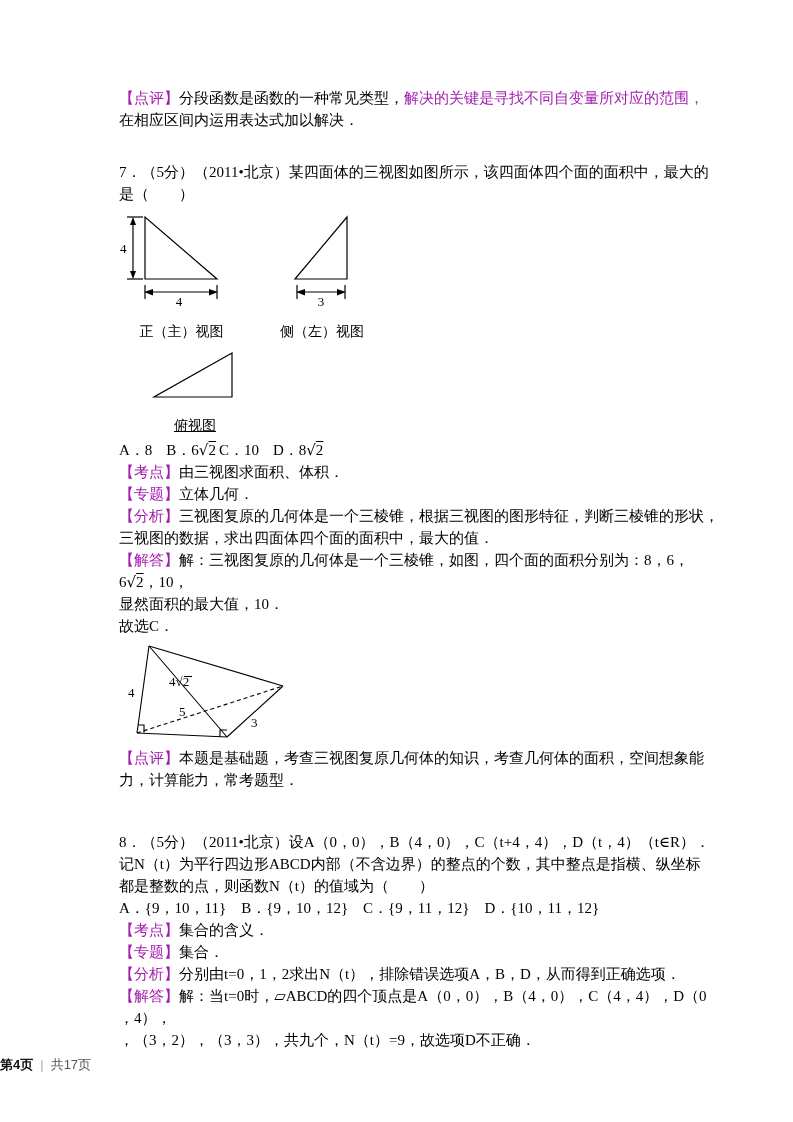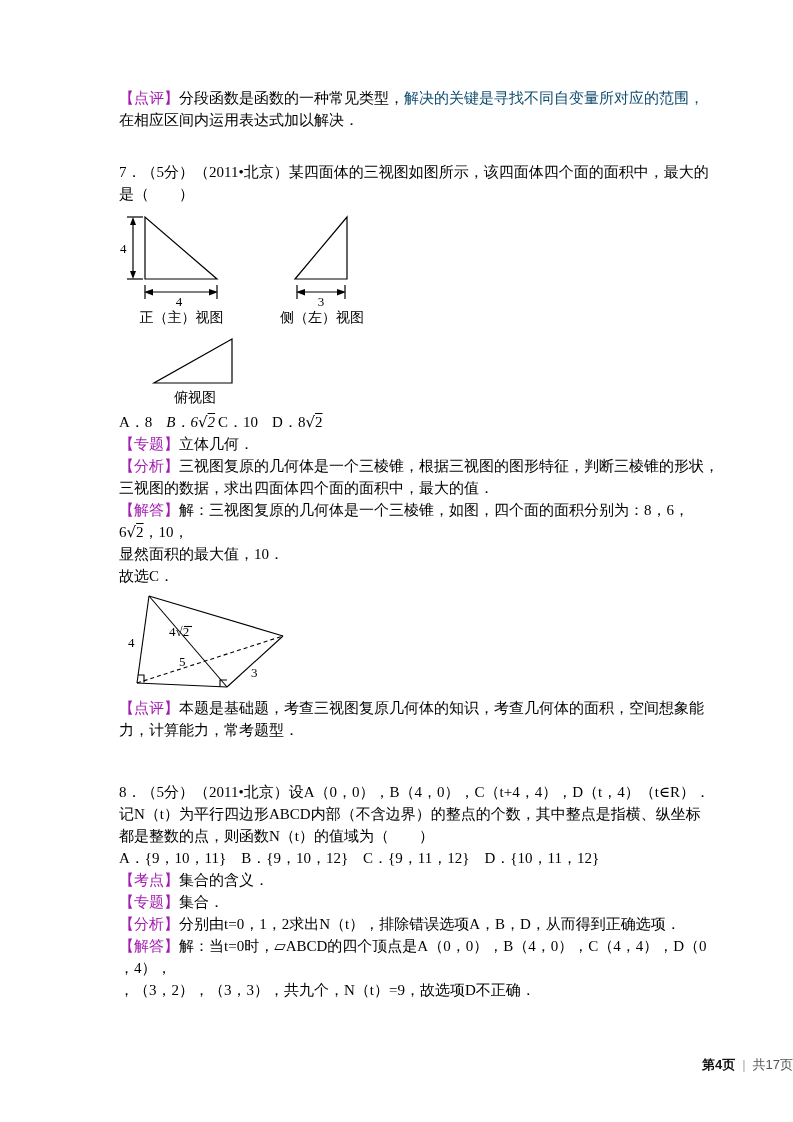--- a/index.html
+++ b/index.html
@@ -2,38 +2,38 @@
 <html><head>
 <meta charset="utf-8">
 <style>
   html,body{margin:0;padding:0;}
   body{background:#ffffff;}
   .page{position:relative;width:793px;height:1122px;background:#fff;overflow:hidden;
         font-family:"Liberation Serif","DejaVu Serif",serif;font-size:15px;color:#000;}
   .content{position:absolute;left:119px;top:87px;width:562px;}
   .line{line-height:22px;white-space:nowrap;}
   .tag{color:#a21caf;}
-  .red{color:#0c4a6e;}
+  .red{color:#a21caf;}
   .q7{margin-top:30px;}
   .figs{margin-top:6px;display:flex;align-items:flex-start;}
   .fig-col{display:flex;flex-direction:column;align-items:center;}
   .fig-col.side{margin-left:36px;}
-  .fig-label{font-size:14px;line-height:18px;margin-top:2px;}
-  .topview{margin-top:6px;margin-left:28px;display:flex;flex-direction:column;align-items:center;width:96px;}
+  .fig-label{font-size:14px;line-height:18px;margin-top:16px;}
+  .topview{margin-top:6px;margin-left:28px;display:flex;flex-direction:column;align-items:center;width:96px;text-decoration:underline;}
   .options{margin-top:4px;}
-  .opt-b{margin-left:14px;font-style:italic;}
+  .opt-b{margin-left:14px;}
   .opt-c{margin-left:3px;font-family:Liberation Serif, serif;}
   .opt-d{margin-left:14px;margin-top:42px;}
   .rad{font-family:"DejaVu Sans",sans-serif;}
   .radn{text-decoration:overline;}
   .tetra-wrap{margin:4px 0 2px 8px;}
   .q8{margin-top:40px;}
   svg{display:block;}
   svg text{font-family:"Liberation Serif","DejaVu Serif",serif;font-size:13px;fill:#000;}
-  .footer{position:absolute;left:0;right:0;bottom:48px;text-align:right;font-size:13px;
+  .footer{position:absolute;left:0;right:0;bottom:48px;text-align:left;font-size:13px;
           font-family:"Liberation Sans","DejaVu Sans",sans-serif;}
   .footer .pg{font-weight:bold;color:#111;}
   .footer .sep{color:#aaa;margin:0 7px;}
   .footer .total{color:#555;}
 </style>
 </head>
 <body>
 
 <div class="page">
   <div class="content">
@@ -94,20 +94,21 @@
             <polygon points="4,50 82,50 82,6"></polygon>
           </g>
         </svg>
         <div class="fig-label">俯视图</div>
       </div>
 
       <div class="line options">
         <span>A．8</span><span class="opt-b"><span>B．6</span><span class="rad">√</span><span class="radn">2</span></span><span class="opt-c">C．10</span><span class="opt-d"><span>D．8</span><span class="rad">√</span><span class="radn">2</span></span>
       </div>
 
+      <div class="line"><span class="tag">【考点】</span><span>由三视图求面积、体积．</span></div>
       <div class="line"><span class="tag">【专题】</span><span>立体几何．</span></div>
       <div class="line"><span class="tag">【分析】</span><span>三视图复原的几何体是一个三棱锥，根据三视图的图形特征，判断三棱锥的形状，</span></div>
       <div class="line">三视图的数据，求出四面体四个面的面积中，最大的值．</div>
       <div class="line"><span class="tag">【解答】</span><span>解：三视图复原的几何体是一个三棱锥，如图，四个面的面积分别为：8，6，</span></div>
       <div class="line"><span>6</span><span class="rad">√</span><span class="radn">2</span><span>，10，</span></div>
       <div class="line">显然面积的最大值，10．</div>
       <div class="line">故选C．</div>
 
       <div class="tetra-wrap">
         <svg width="168" height="104" viewBox="0 0 168 104">

